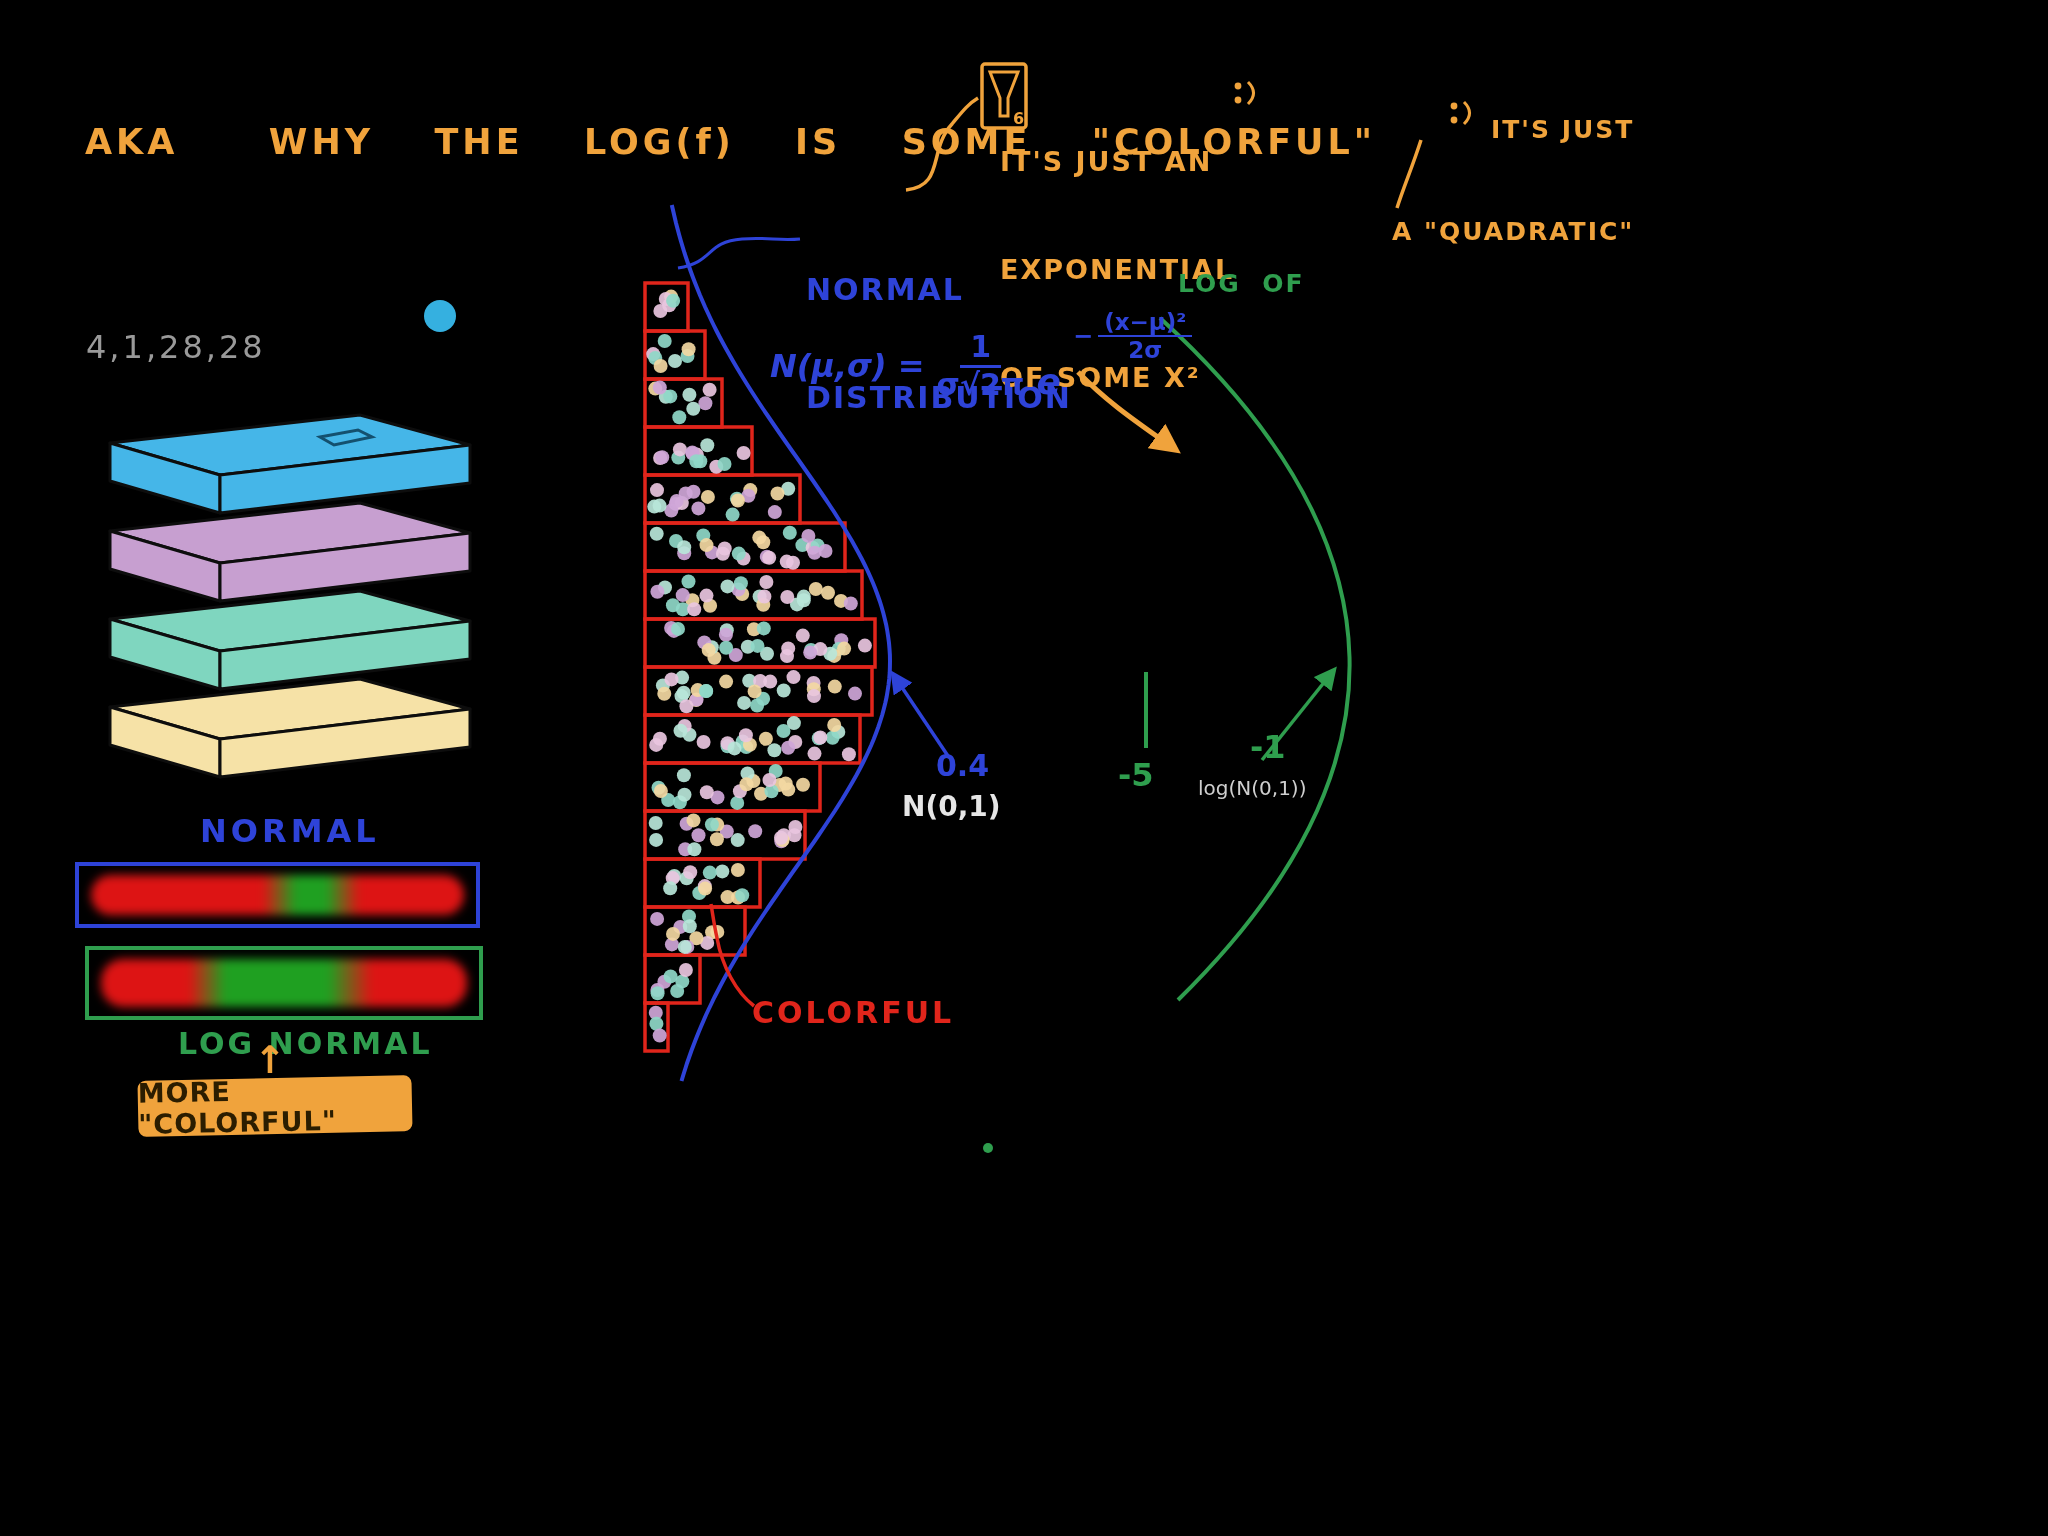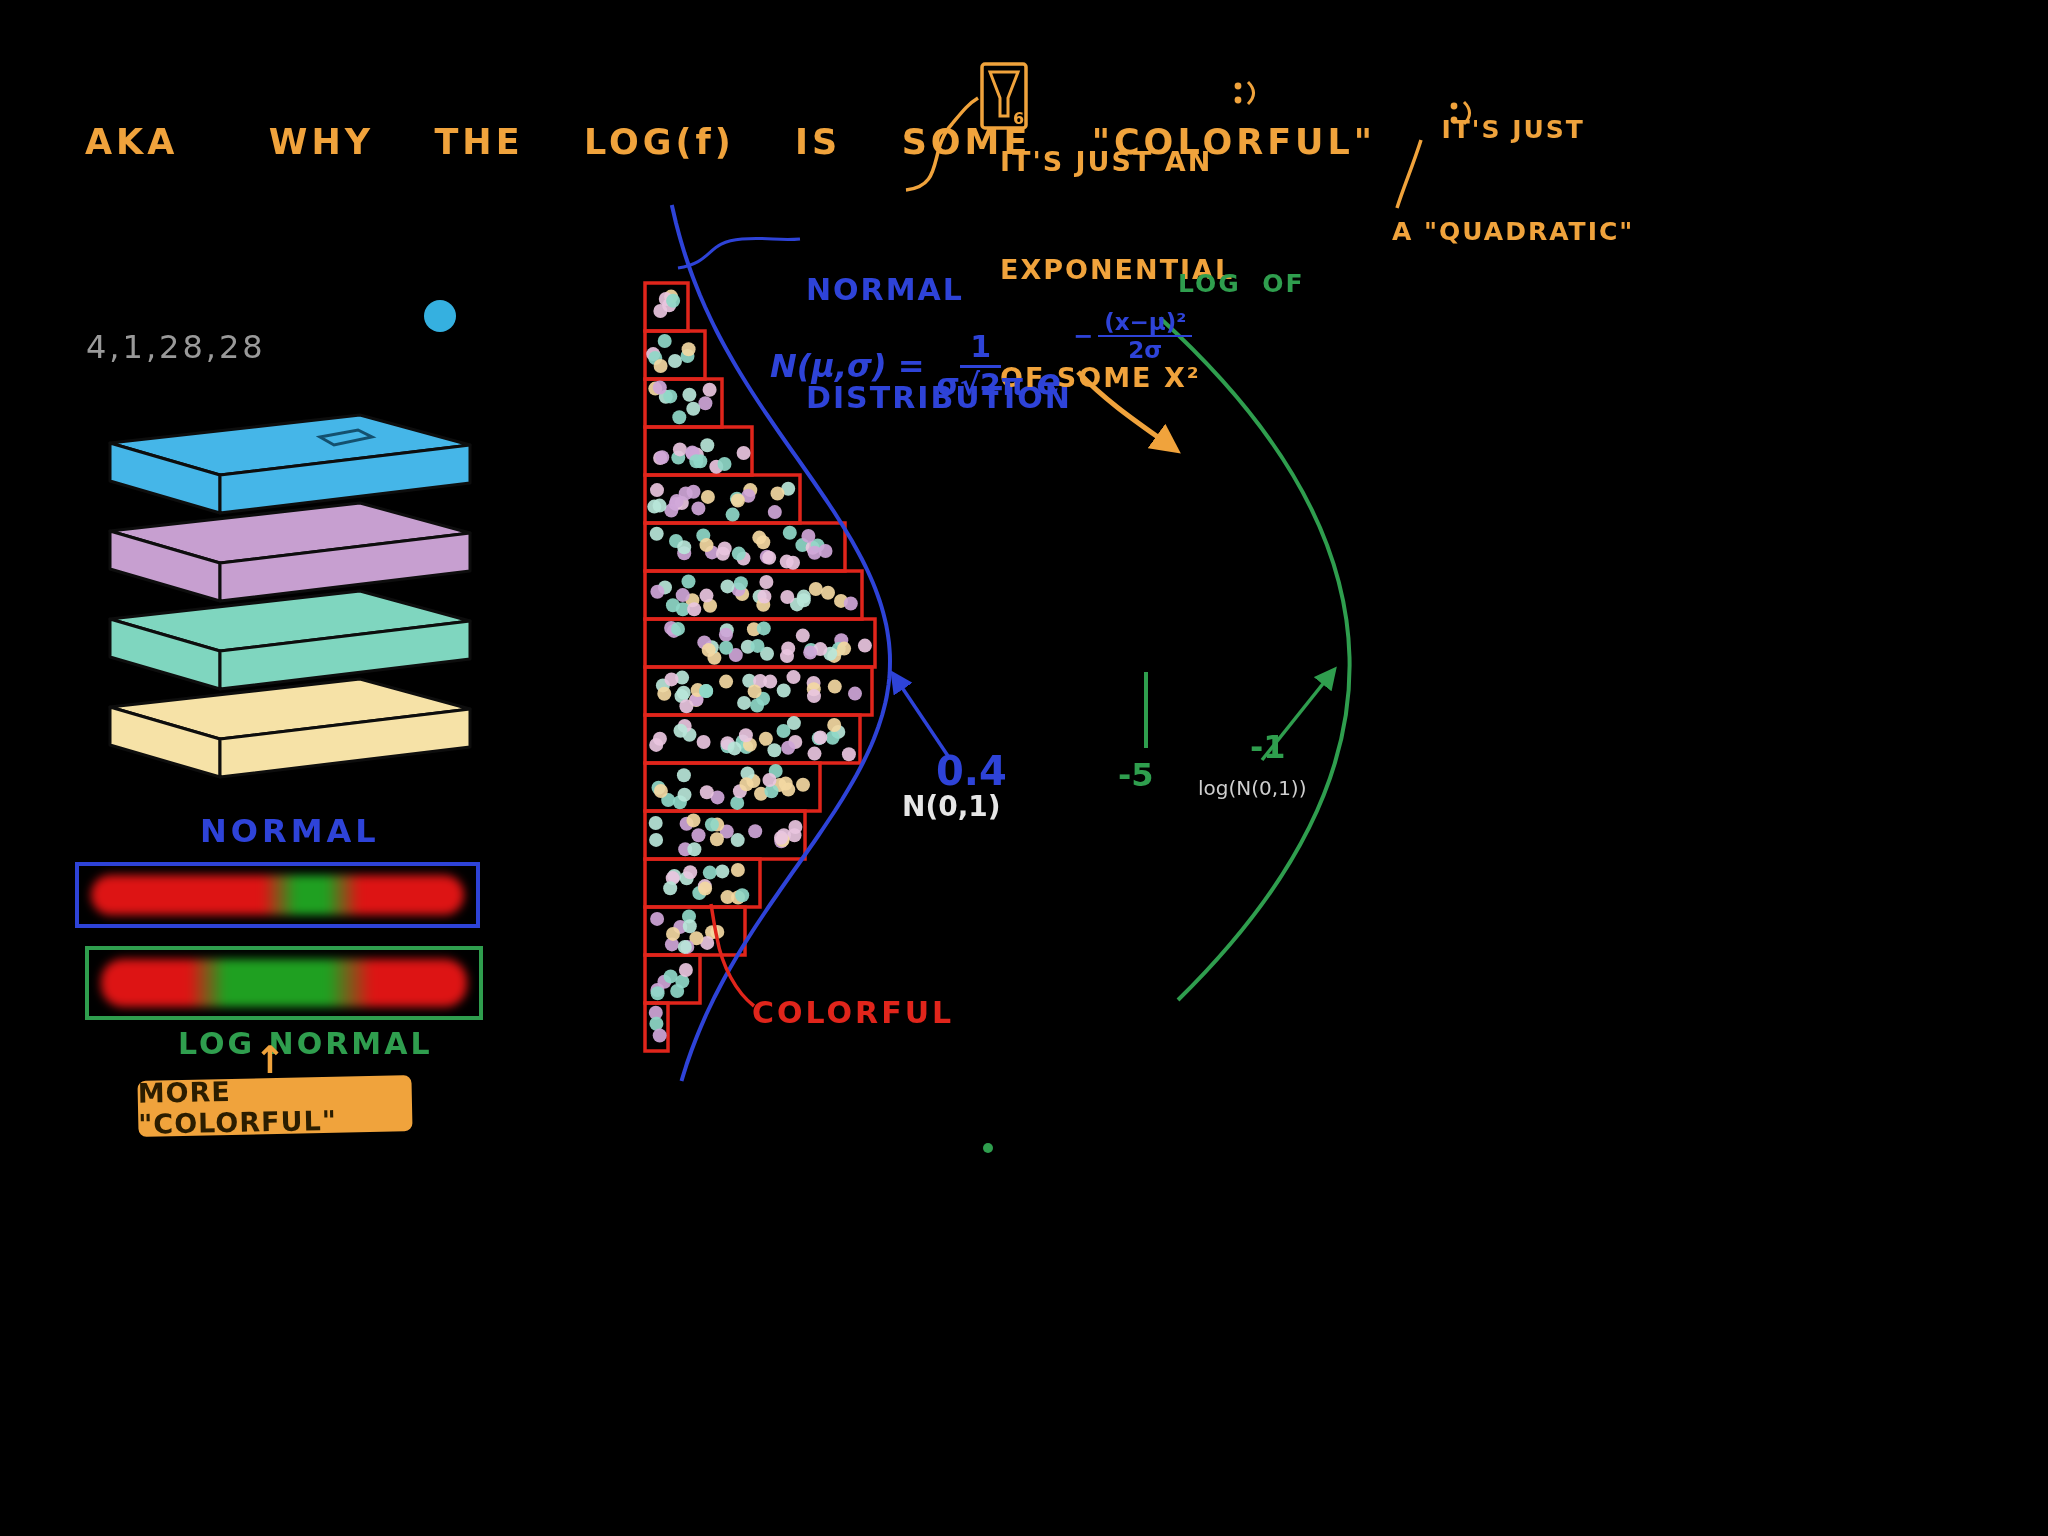--- a/index.html
+++ b/index.html
@@ -12,24 +12,24 @@
   #canvas{position:relative;width:2048px;height:1536px;background:#000;
     font-family:"DejaVu Sans","Liberation Sans",sans-serif;}
   .txt{position:absolute;font-weight:bold;white-space:pre}
   .txt span{display:block}
   #title{left:85px;top:122px;font-size:35px;letter-spacing:4px;word-spacing:14px;color:var(--orange)}
   #tensor-shape{left:86px;top:328px;font-size:32px;letter-spacing:3px;color:var(--gray);font-weight:normal}
   #blue-dot{position:absolute;left:424px;top:300px;width:32px;height:32px;border-radius:50%;background:#35b0e0}
   #draw-layer{position:absolute;left:0;top:0}
   #normal-dist-label{left:806px;top:200px;font-size:30px;line-height:36px;letter-spacing:2px;color:var(--blue)}
   #exp-note{left:1000px;top:72px;font-size:27px;line-height:36px;letter-spacing:2px;color:var(--orange)}
-  #quad-note{left:1392px;top:45px;font-size:25px;line-height:34px;letter-spacing:2px;color:var(--orange);text-align:center}
+  #quad-note{left:1392px;top:45px;font-size:25px;line-height:34px;letter-spacing:2px;color:var(--orange);text-align:right}
   #log-of-label{left:1178px;top:194px;font-size:25px;line-height:36px;letter-spacing:2px;color:var(--green)}
   #log-formula{left:1072px;top:478px;font-size:46px;font-style:italic;letter-spacing:1px;color:var(--green)}
-  #value-04{left:936px;top:748px;font-size:40px;color:var(--blue)}
+  #value-04{left:936px;top:748px;font-size:30px;color:var(--blue)}
   #n01-label{left:902px;top:790px;font-size:28px;color:var(--white)}
   #neg5-label{left:1118px;top:756px;font-size:32px;color:var(--green)}
   #neg1-label{left:1250px;top:728px;font-size:32px;color:var(--green)}
   #log-n01-label{left:1198px;top:776px;font-size:20px;color:#cfcfcf;font-weight:normal}
   #histogram-label{left:752px;top:995px;font-size:30px;letter-spacing:3px;color:var(--red)}
   #band-normal-label{left:200px;top:812px;font-size:32px;letter-spacing:4px;color:var(--blue)}
   #band-log-label{left:178px;top:1026px;font-size:30px;letter-spacing:3px;color:var(--green)}
   .band-box{position:absolute;border-style:solid;border-width:4px}
   #band-normal{left:75px;top:862px;width:405px;height:66px;border-color:var(--blue)}
   #band-log{left:85px;top:946px;width:398px;height:74px;border-color:var(--green)}

